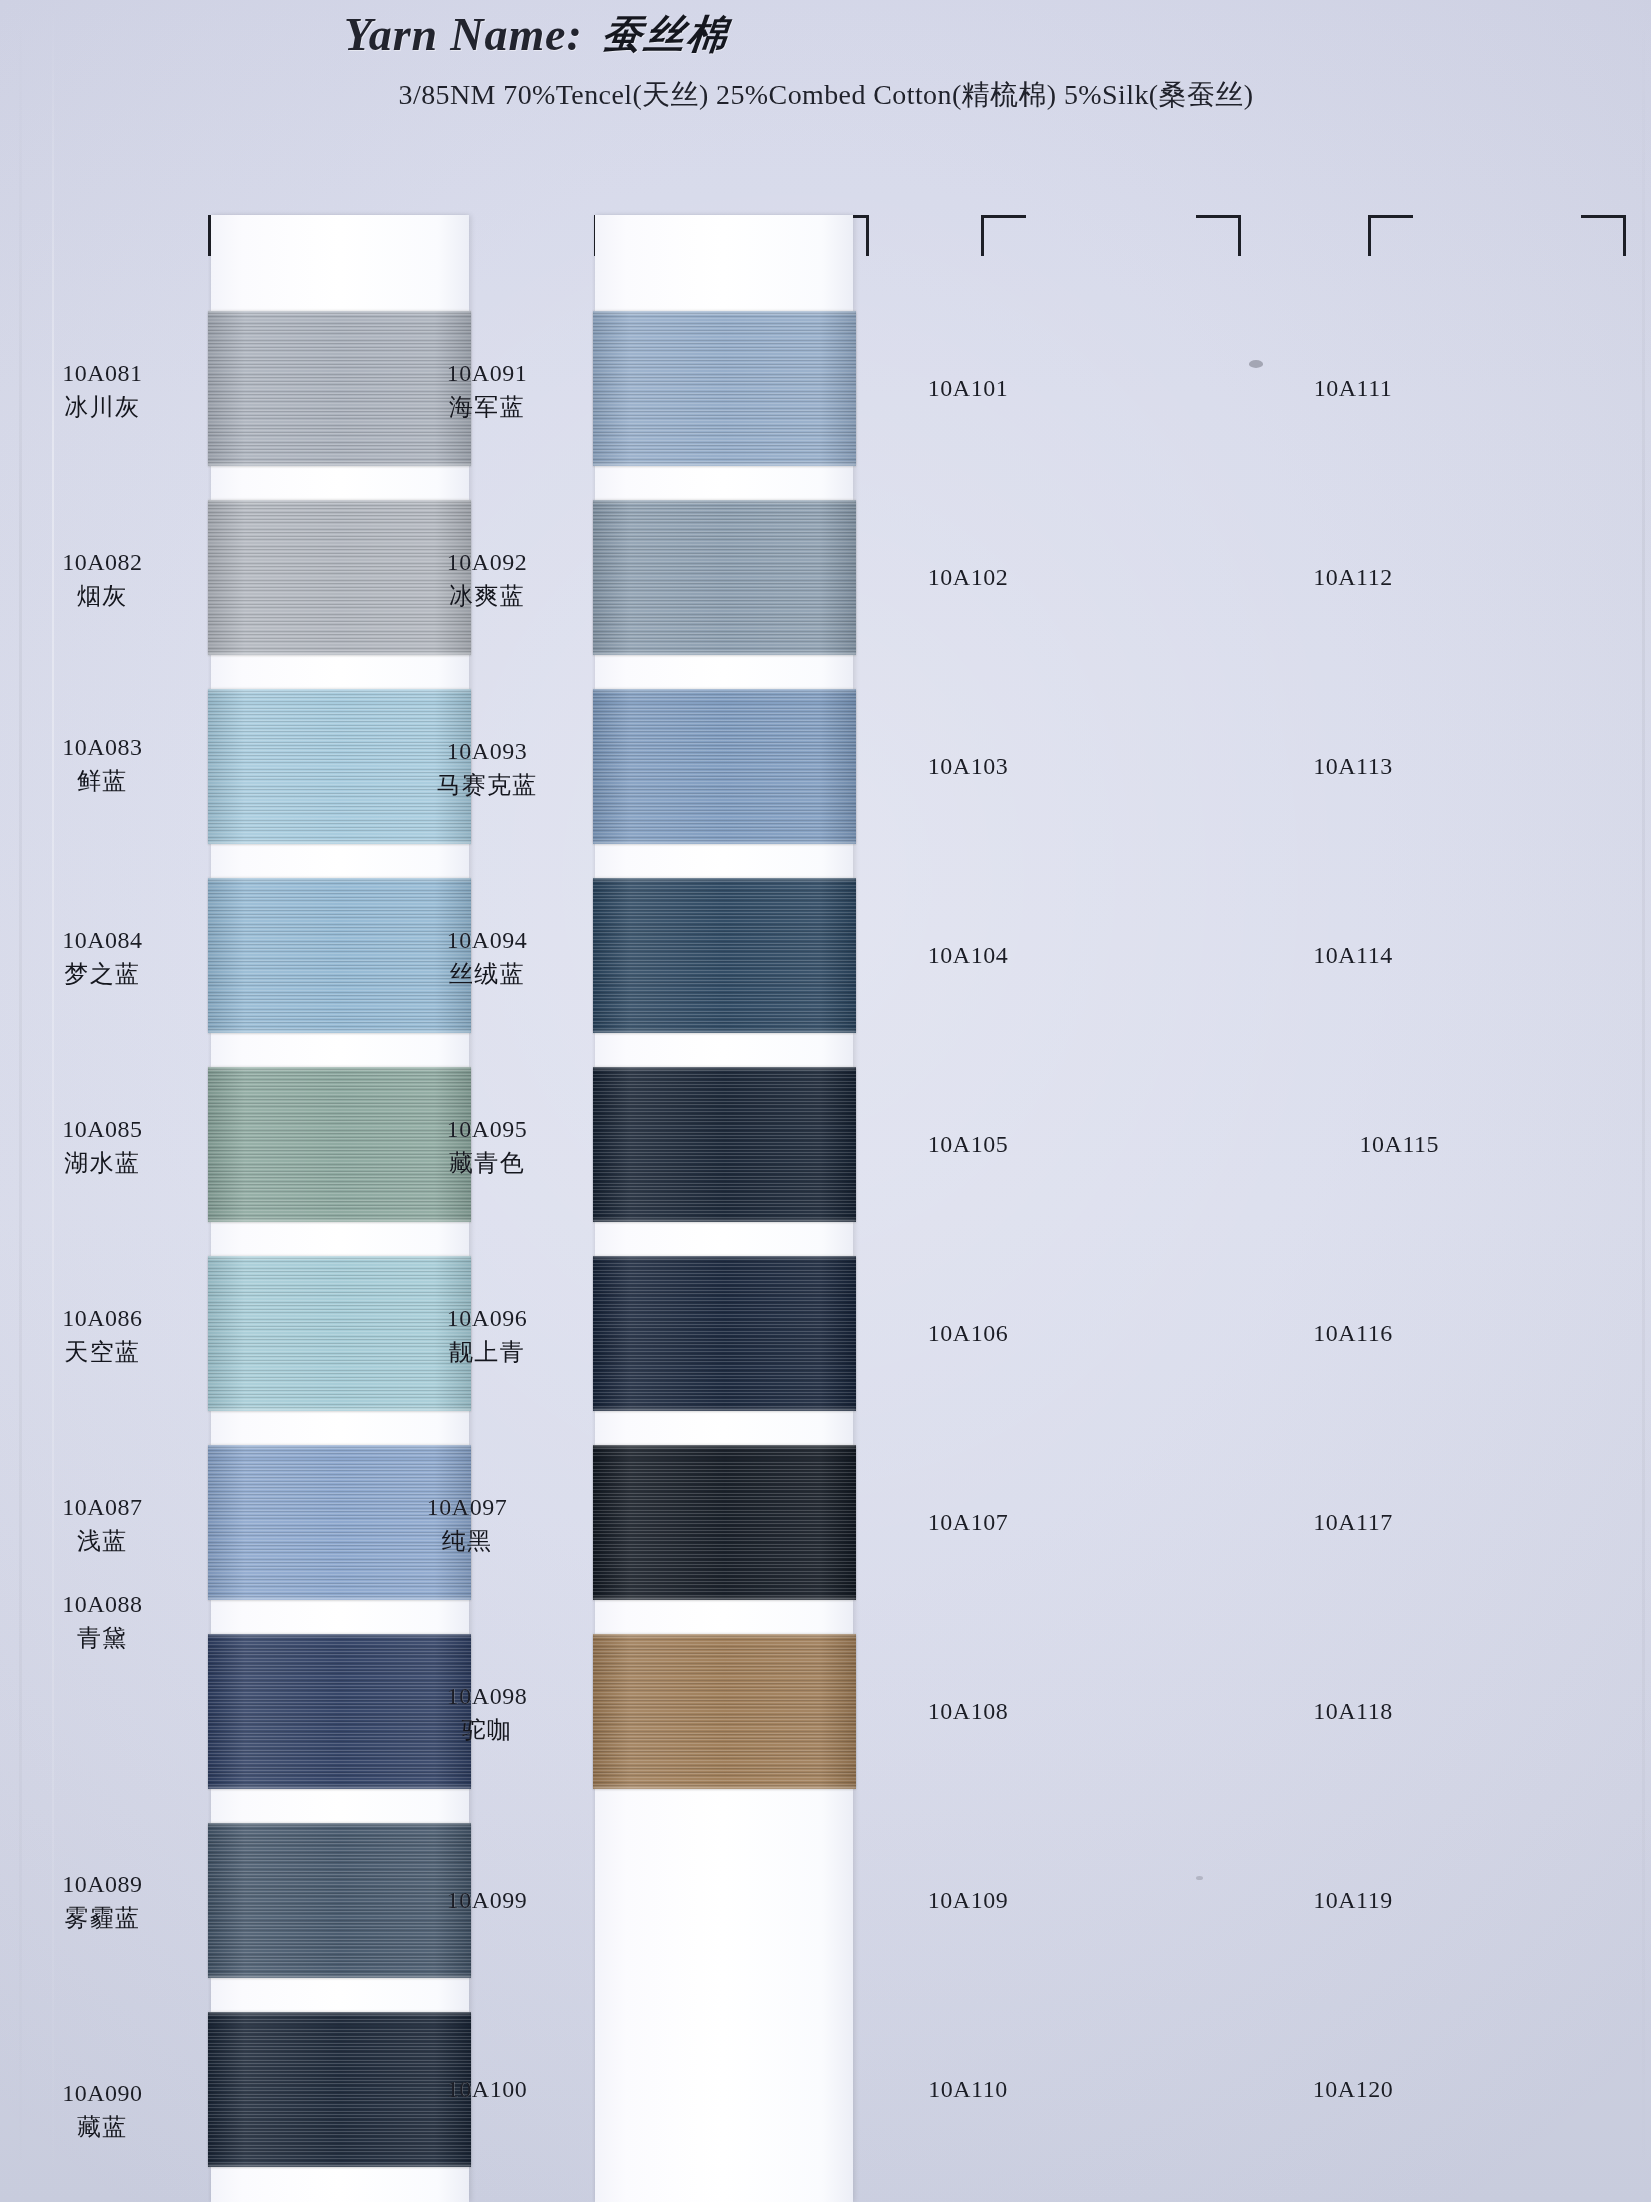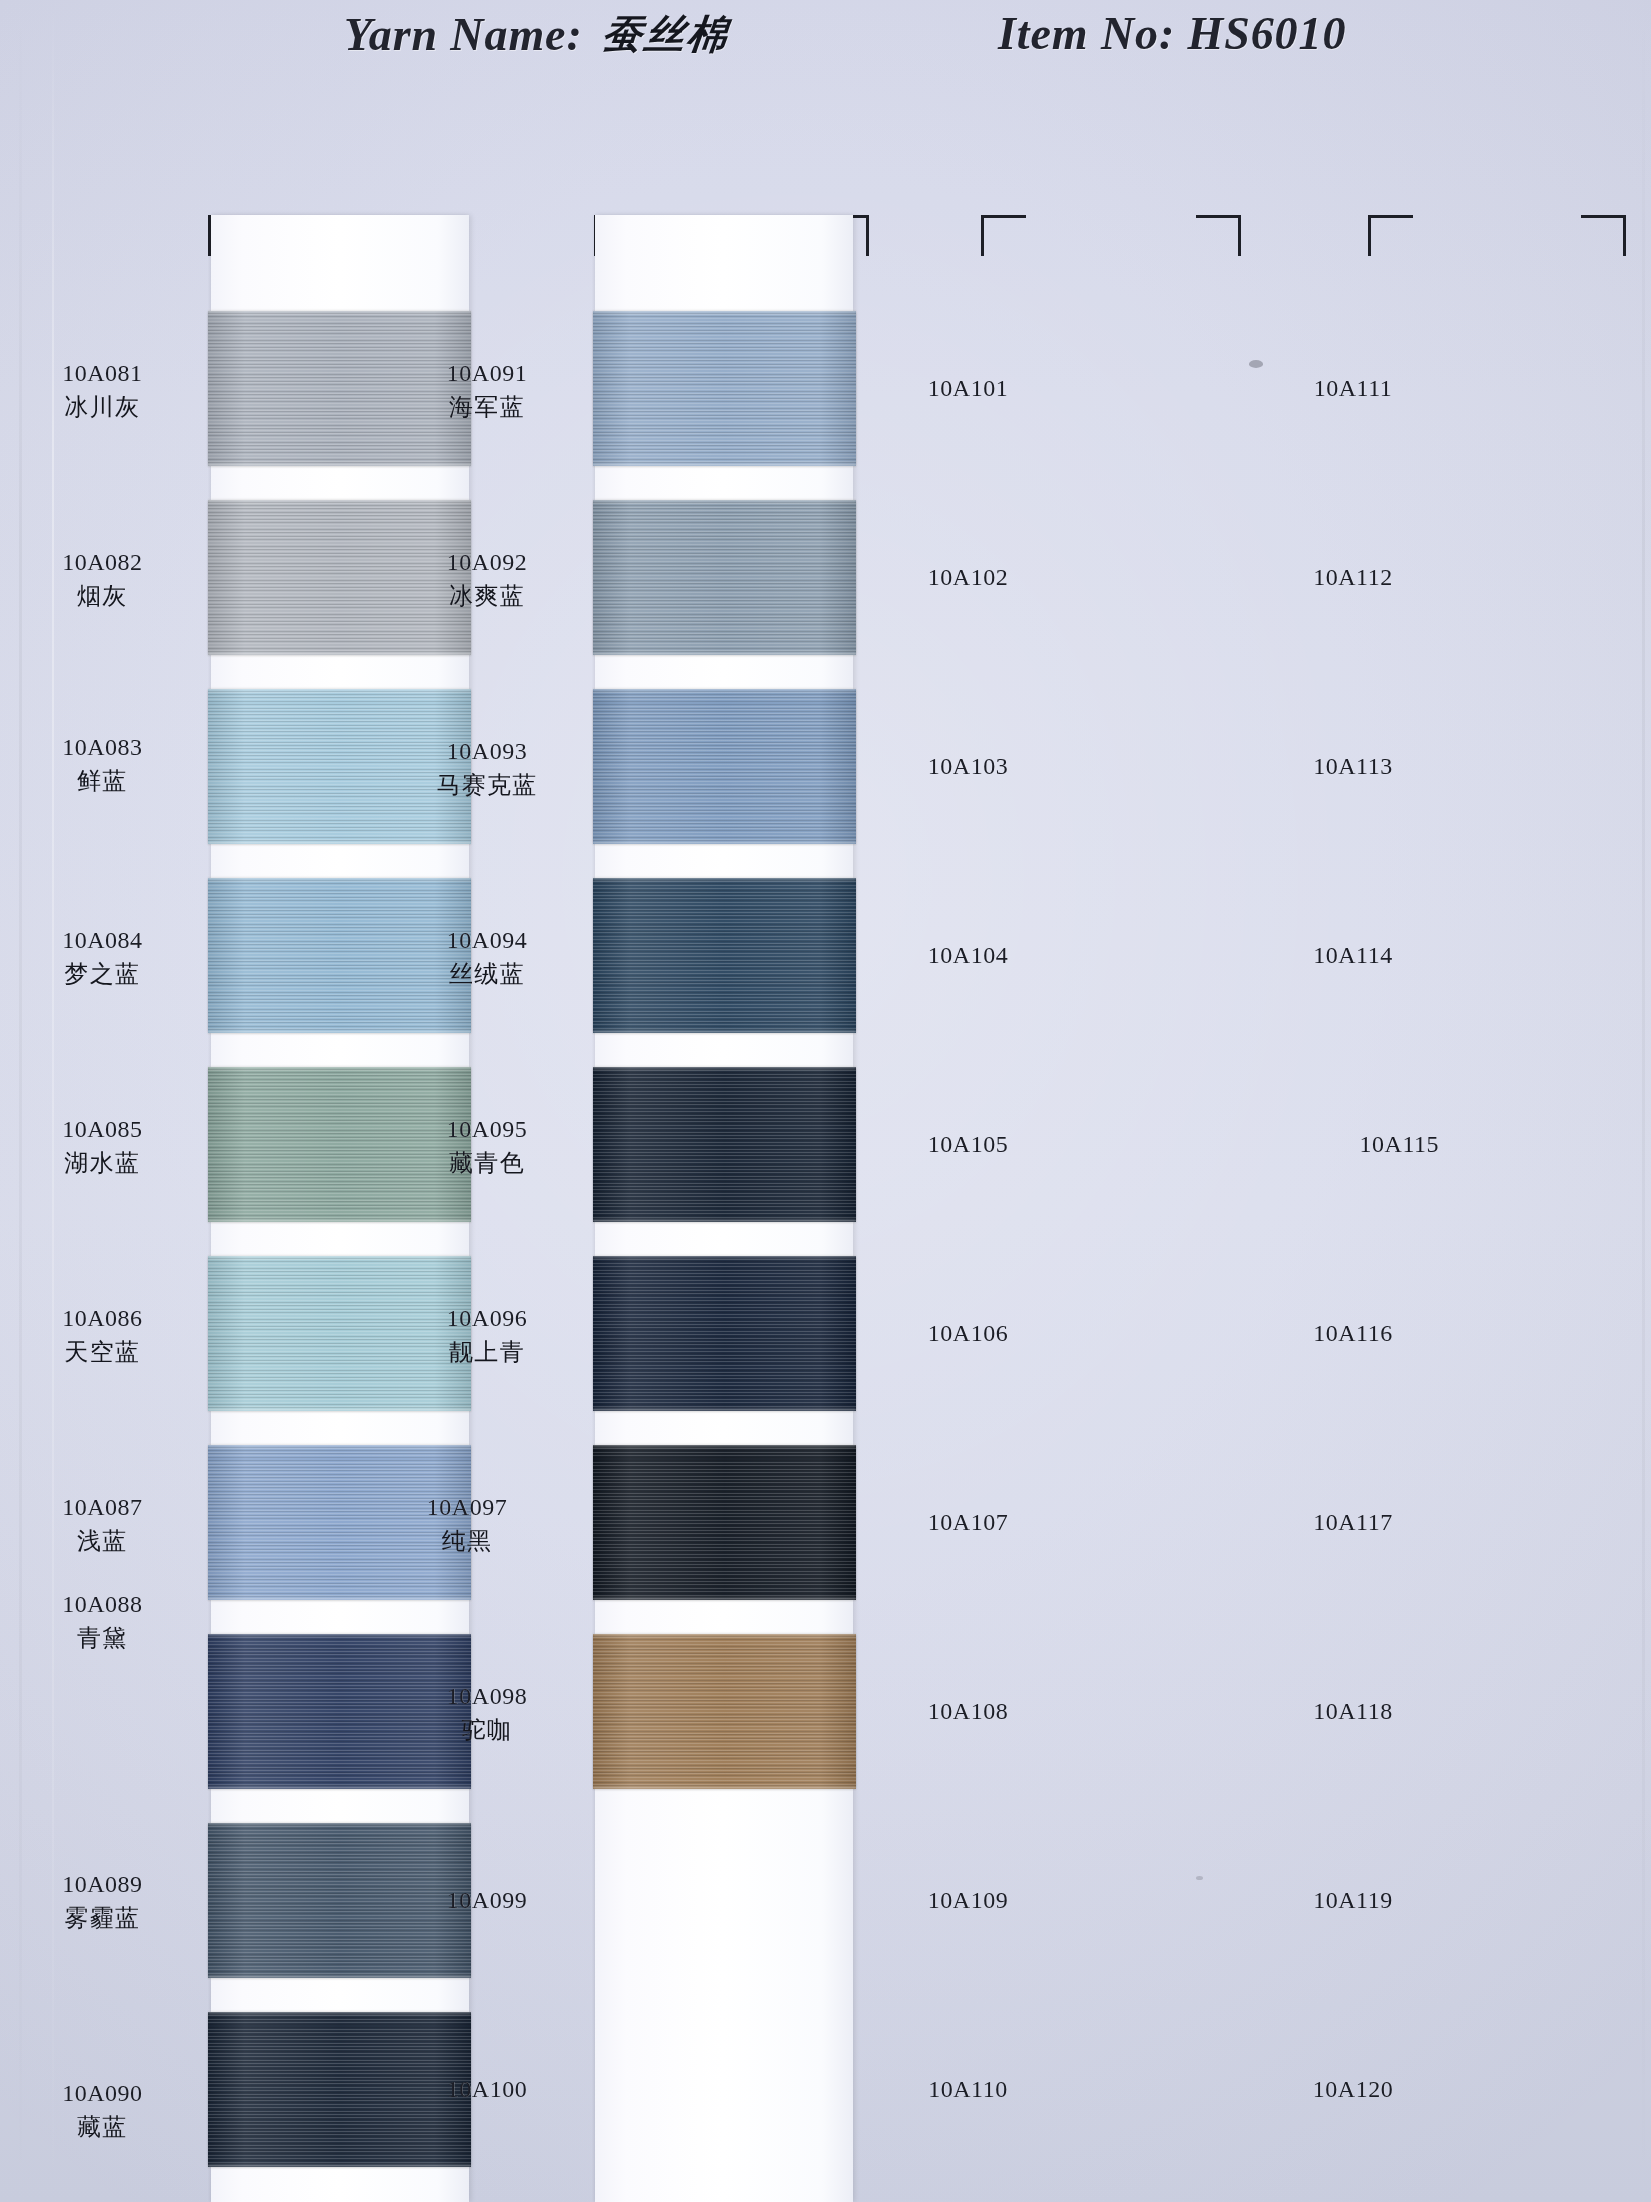--- a/index.html
+++ b/index.html
@@ -228,23 +228,23 @@
   <div class="shadow-streak" style="left:19px;"></div>
   <div class="streak" style="left:52px;"></div>
   <div class="shadow-streak" style="left:1642px;"></div>
 
   <div id="header">
     <div class="hdr-row1">
       <div class="yarn-name-block">
         <span class="label-script">Yarn Name:</span>
         <span class="cn-brush">蚕丝棉</span>
       </div>
-      <div class="item-no-block">
-        <span class="label-script">Item No: HS6010</span>
-      </div>
+    </div>
+    <div class="hdr-row2">
+      <span class="composition">3/85NM 70%Tencel(天丝) 25%Combed Cotton(精梳棉) 5%Silk(桑蚕丝)</span>
     </div>
   </div>
 
   <div class="reg-mark tl" style="left:208px;  top:215px;"></div>
   <div class="reg-mark tr" style="left:415px;  top:215px;"></div>
   <div class="reg-mark tl" style="left:594px;  top:215px;"></div>
   <div class="reg-mark tr" style="left:824px;  top:215px;"></div>
   <div class="reg-mark tl" style="left:981px; top:215px;"></div>
   <div class="reg-mark tr" style="left:1196px; top:215px;"></div>
   <div class="reg-mark tl" style="left:1368px; top:215px;"></div>

